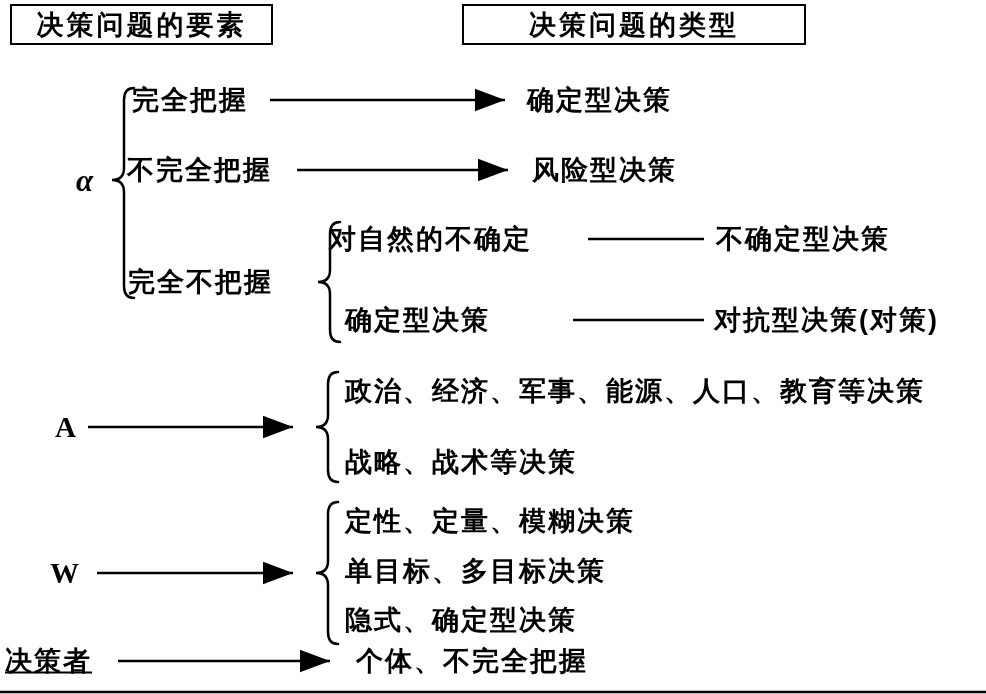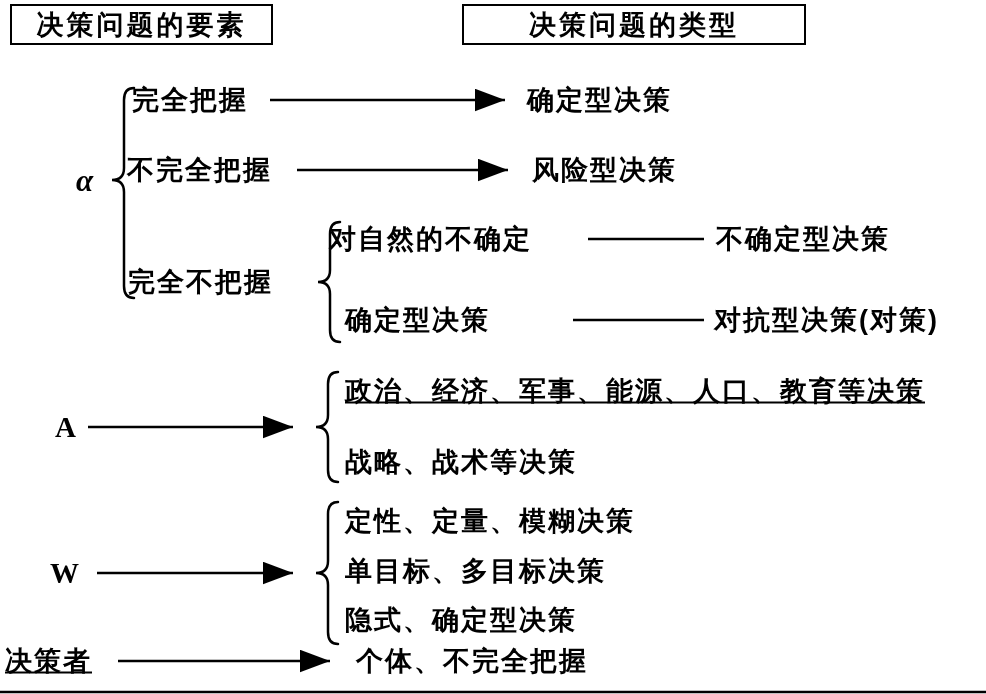--- a/index.html
+++ b/index.html
@@ -101,21 +101,21 @@
 
   <div class="txt" style="left:532px; top:170px;">风险型决策</div>
 
   <div class="txt" style="left:329px; top:239px;">对自然的不确定</div>
   <div class="txt" style="left:716px; top:239px;">不确定型决策</div>
 
   <div class="txt" style="left:345px; top:320px;">确定型决策</div>
   <div class="txt" style="left:714px; top:320px;text-align:center;">对抗型决策(对策)</div>
 
   <div class="txt math-label latin" style="left:55px; top:427px;">A</div>
-  <div class="txt" style="left:345px; top:391px;text-decoration:underline;">政治、经济、军事、能源、人口、教育等决策</div>
+  <div class="txt" style="left:345px; top:391px;">政治、经济、军事、能源、人口、教育等决策</div>
   <div class="txt" style="left:345px; top:462px;">战略、战术等决策</div>
 
   <div class="txt math-label latin" style="left:50px; top:573px;">W</div>
   <div class="txt" style="left:345px; top:521px;">定性、定量、模糊决策</div>
   <div class="txt" style="left:345px; top:571px;">单目标、多目标决策</div>
   <div class="txt" style="left:345px; top:620px;">隐式、确定型决策</div>
 
   <div class="txt" style="left:5px; top:661px;text-decoration:underline;">决策者</div>
   <div class="txt" style="left:356px; top:661px;">个体、不完全把握</div>
 

